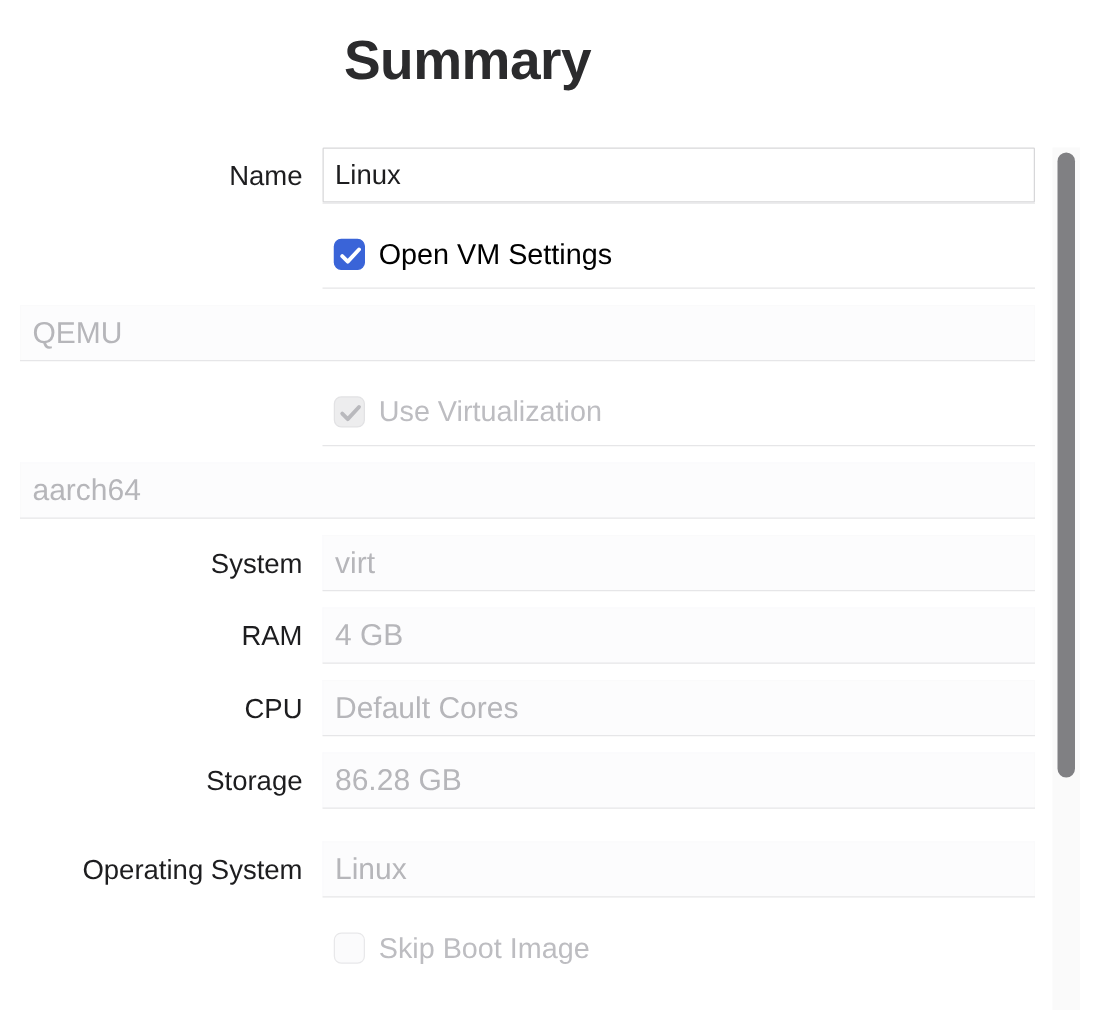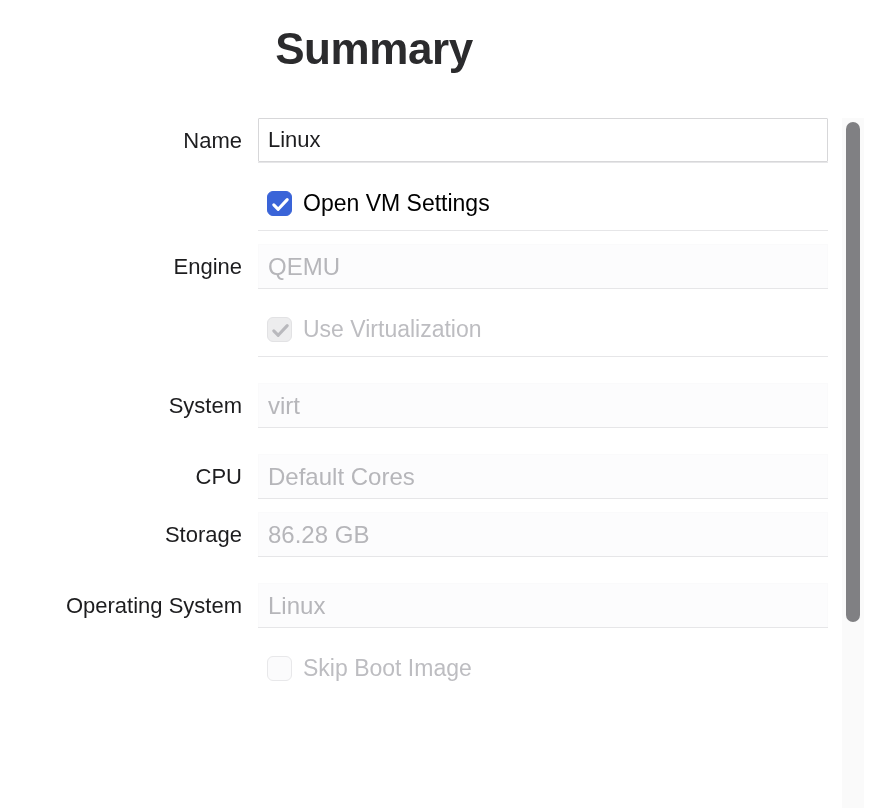--- a/index.html
+++ b/index.html
@@ -202,21 +202,20 @@
                 <path d="M5.8 12.9 L10.2 17.3 L19.2 7.6" fill="none" stroke="#ffffff" stroke-width="3.1" stroke-linecap="round" stroke-linejoin="round"></path>
               </svg>
             </span>
             <span class="check-label enabled">Open VM Settings</span>
           </div>
           <div class="sep"></div>
         </div>
       </div>
       <div class="gap"></div>
       <div class="row row-readonly">
-        <div class="label-cell">Engine</div>
         <div class="field-cell">
           <div class="readfield">QEMU</div>
           <div class="sep"></div>
         </div>
       </div>
       <div class="gap"></div>
       <div class="row row-checkbox">
         <div class="label-cell"></div>
         <div class="field-cell">
           <div class="check-row">
@@ -225,30 +224,41 @@
                 <path d="M5.8 12.9 L10.2 17.3 L19.2 7.6" fill="none" stroke="#b9b9bd" stroke-width="3.1" stroke-linecap="round" stroke-linejoin="round"></path>
               </svg>
             </span>
             <span class="check-label disabled">Use Virtualization</span>
           </div>
           <div class="sep"></div>
         </div>
       </div>
       <div class="gap"></div>
       <div class="row row-readonly">
+        <div class="field-cell">
+          <div class="readfield">aarch64</div>
+          <div class="sep"></div>
+        </div>
       </div>
       <div class="gap"></div>
       <div class="row row-readonly">
         <div class="label-cell">System</div>
         <div class="field-cell">
           <div class="readfield">virt</div>
           <div class="sep"></div>
         </div>
       </div>
       <div class="gap"></div>
+      <div class="row row-readonly">
+        <div class="label-cell">RAM</div>
+        <div class="field-cell">
+          <div class="readfield">4 GB</div>
+          <div class="sep"></div>
+        </div>
+      </div>
       <div class="gap"></div>
       <div class="row row-readonly">
         <div class="label-cell">CPU</div>
         <div class="field-cell">
           <div class="readfield">Default Cores</div>
           <div class="sep"></div>
         </div>
       </div>
       <div class="gap"></div>
       <div class="row row-readonly">

